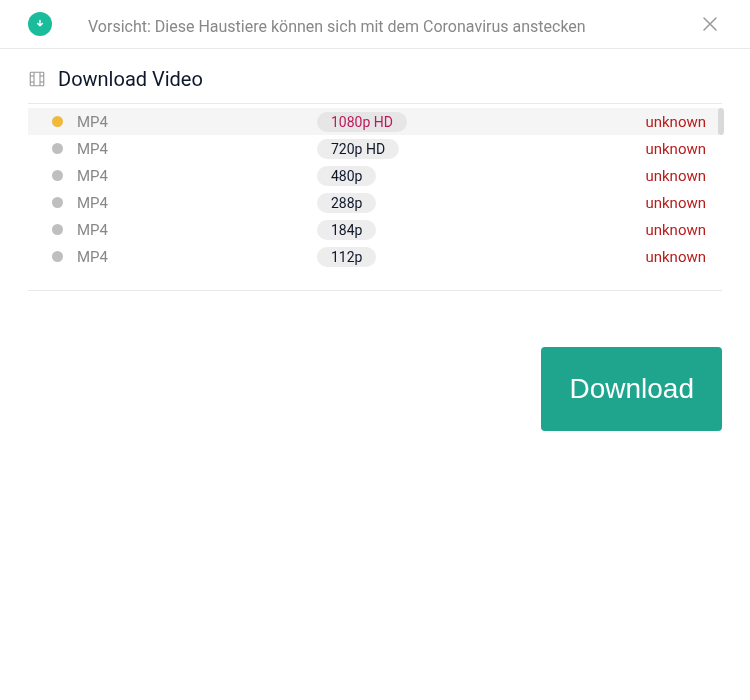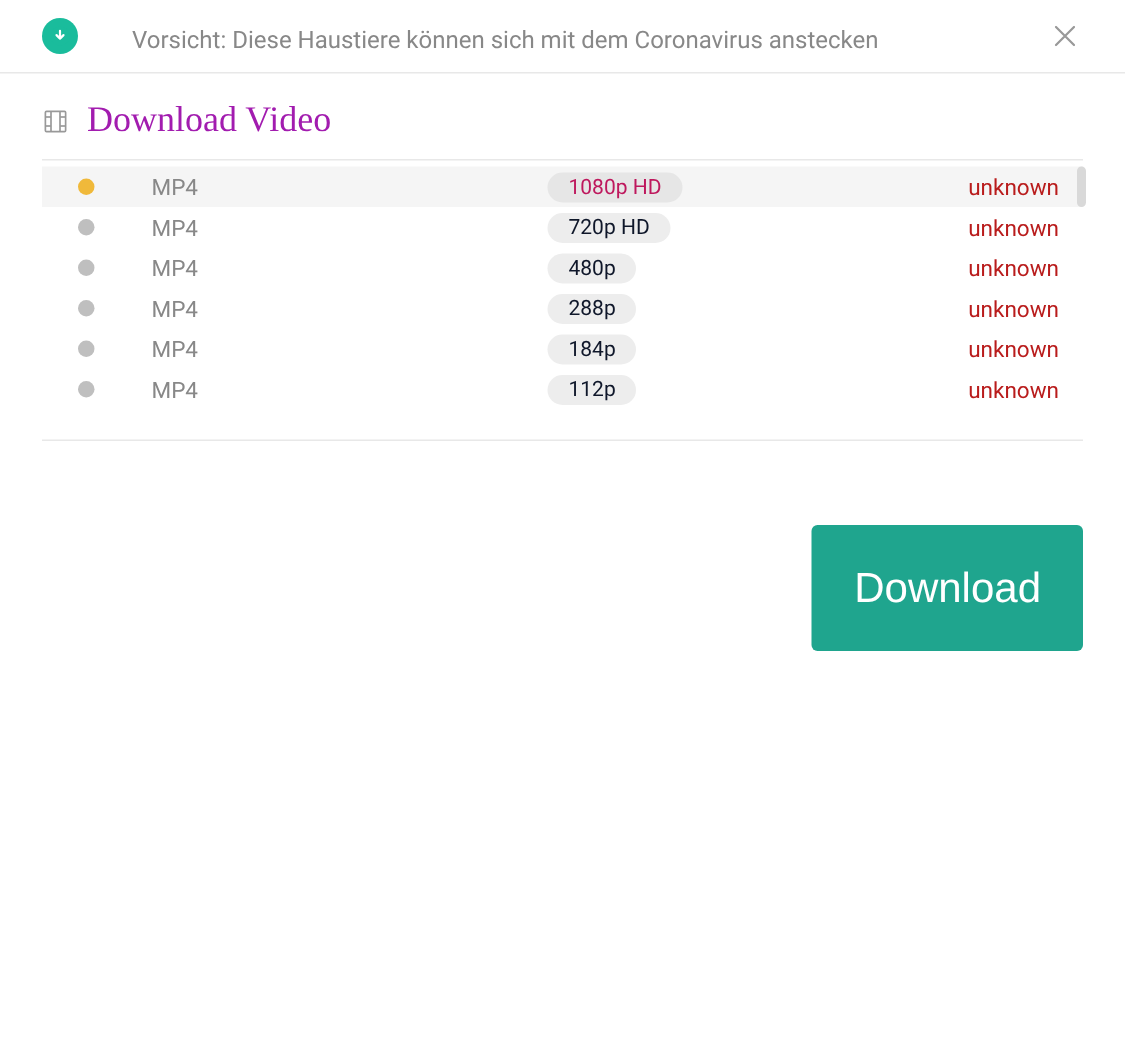--- a/index.html
+++ b/index.html
@@ -64,36 +64,34 @@
       border-bottom: 1px solid #e8e8e8;
       padding-bottom: 12px;
     }
     .film-icon {
       width: 18px;
       height: 18px;
       margin-right: 12px;
       flex-shrink: 0;
     }
     .section-title {
-      font-size: 24px;
-      color: #a21caf;
+      font-size: 20px;
+      color: #0f172a;
       font-weight: 400;
-      font-family: Liberation Serif, serif;
     }
     .options-list {
       margin-top: 4px;
       position: relative;
     }
     .option-row {
       display: flex;
       align-items: center;
       padding: 4px 10px 4px 24px;
       cursor: pointer;
       height: 27px;
-      gap: 24px;
     }
     .option-row.selected {
       background: #f5f5f5;
     }
     .radio-dot {
       width: 11px;
       height: 11px;
       border-radius: 50%;
       background: #bfbfbf;
       flex-shrink: 0;

